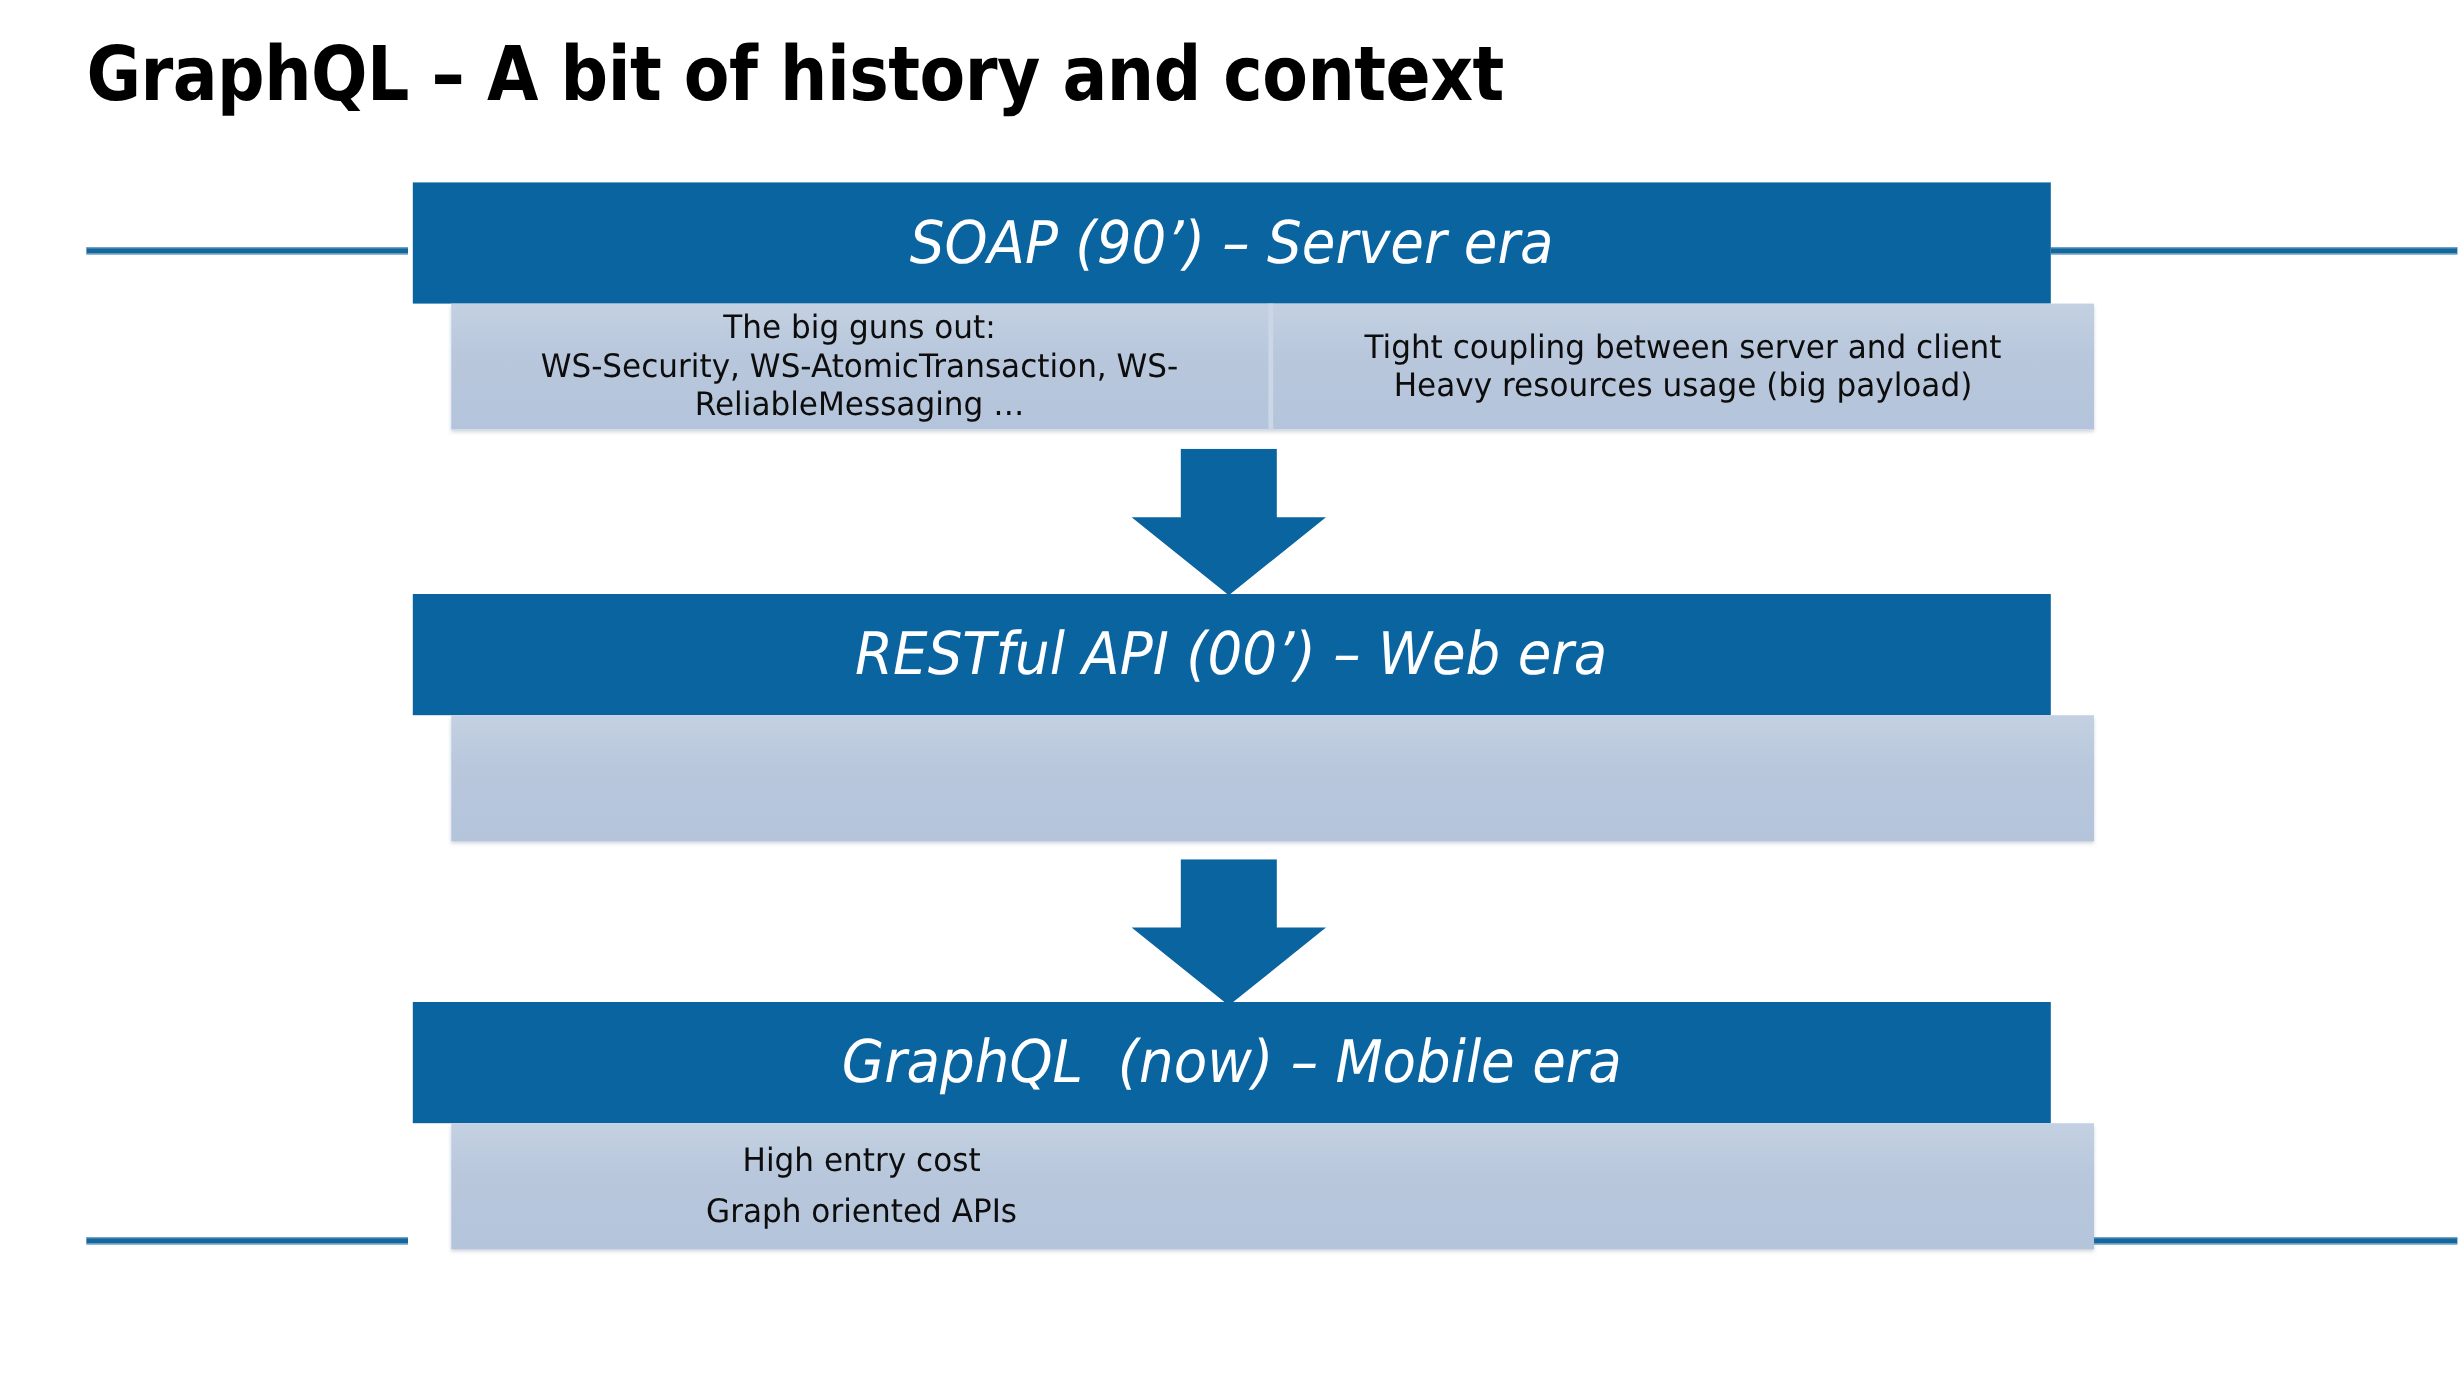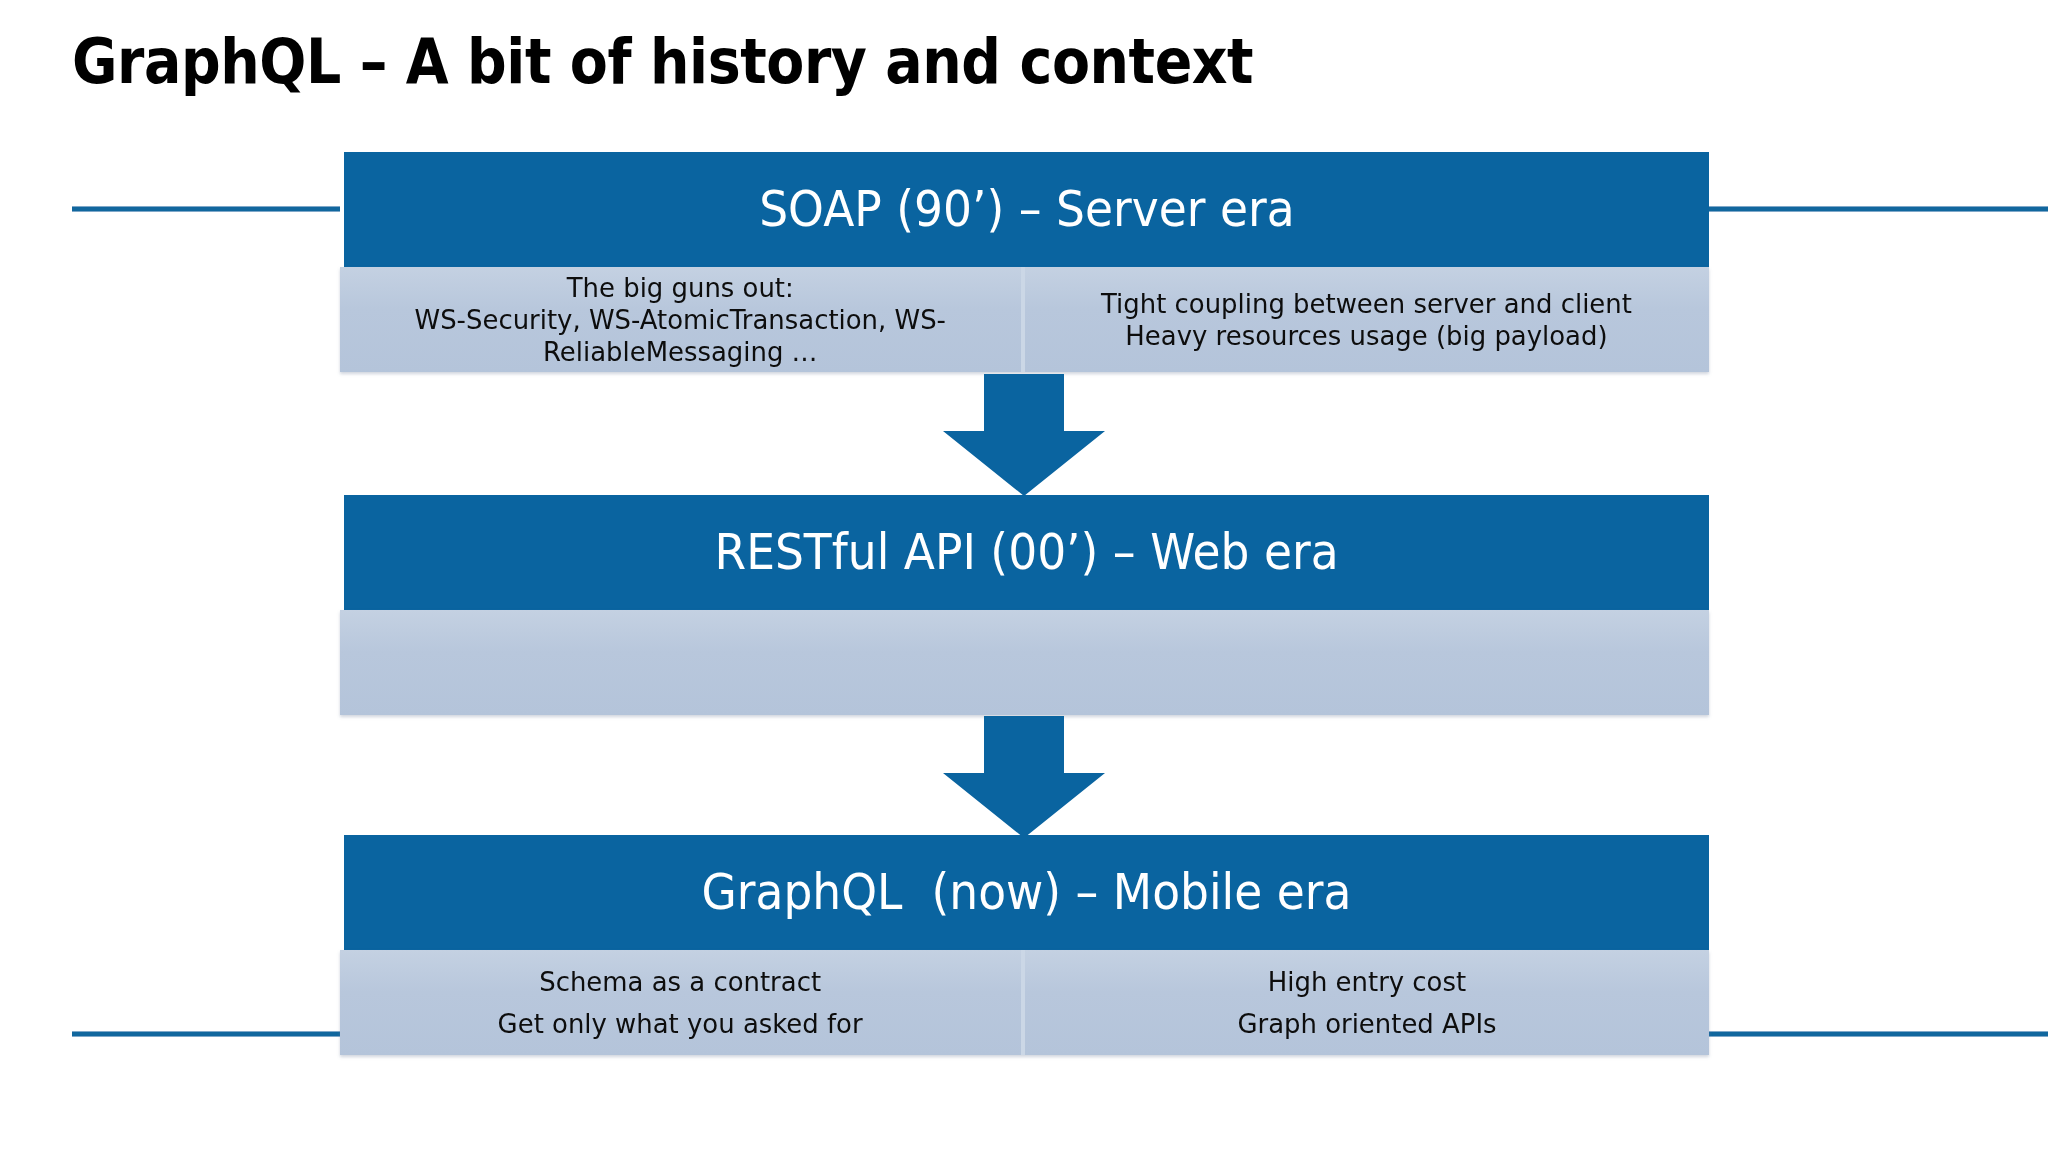--- a/index.html
+++ b/index.html
@@ -54,46 +54,48 @@
     width: 1369px;
   }
   #era-block-0 { top: 152px; }
   #era-block-1 { top: 495px; }
   #era-block-2 { top: 835px; }
 
   .era-header {
     position: relative;
     left: 4px;
     width: 1365px;
-    height: 115px;
+    height: 101px;
     background: #0A64A0;
     color: #ffffff;
     display: flex;
     align-items: center;
     justify-content: center;
     box-sizing: border-box;
+    font-style: italic;
   }
   .era-header-label {
     font-family: "DejaVu Sans", "Liberation Sans", sans-serif;
     font-size: 49px;
     line-height: 56px;
     font-weight: normal;
     color: #ffffff;
     white-space: pre;
     transform: scaleX(0.93);
   }
 
   .era-details {
     position: relative;
     width: 1369px;
     height: 105px;
     display: flex;
     box-sizing: border-box;
     background: linear-gradient(180deg, #C4D1E2 0%, #B8C7DC 40%, #B4C4DA 100%);
     box-shadow: 0 2px 3px rgba(120,135,160,0.35);
+    margin-left: 36px;
   }
   .era-cell {
     flex: 0 0 50%;
     display: flex;
     align-items: center;
     justify-content: center;
     text-align: center;
     padding: 0 12px;
     box-sizing: border-box;
     position: relative;
@@ -164,22 +166,18 @@
   <svg viewBox="0 0 162 122" preserveAspectRatio="none" aria-hidden="true">
     <polygon points="41,0 121,0 121,57 162,57 81,122 0,57 41,57" fill="#0A64A0"></polygon>
   </svg>
 </div>
 
 <div class="era-block" id="era-block-2">
   <div class="era-header">
     <span class="era-header-label">GraphQL  (now) – Mobile era</span>
   </div>
   <div class="era-details">
-    <div class="era-cell left-cell">
-      <span class="cell-text loose-lines">Schema as a contract
-Get only what you asked for</span>
-    </div>
     <div class="era-cell right-cell">
       <span class="cell-text loose-lines">High entry cost
 Graph oriented APIs</span>
     </div>
   </div>
 </div>
 
 </body></html>

